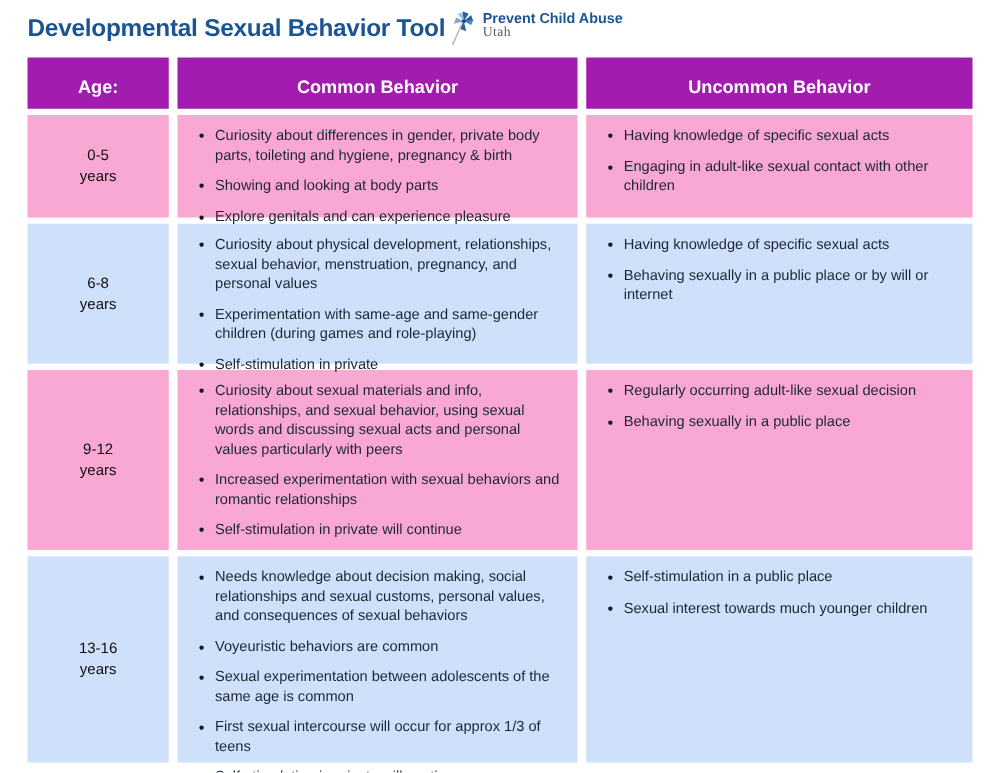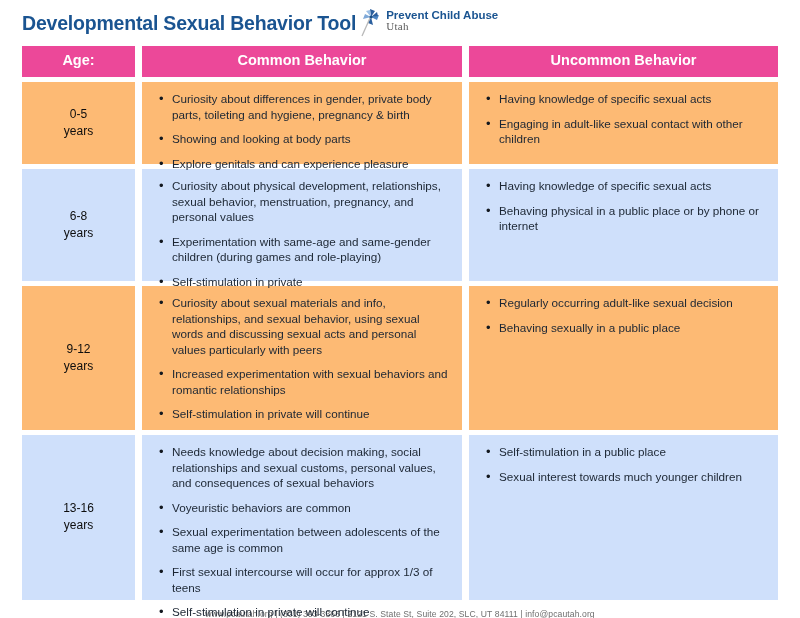--- a/index.html
+++ b/index.html
@@ -85,34 +85,34 @@
   }
   .cell {
     box-sizing: border-box;
   }
   .col-age    { width: 113px; flex: 0 0 113px; }
   .col-common { width: 320px; flex: 0 0 320px; }
   .col-uncommon { flex: 1 1 auto; }
 
   
   .row-head .cell {
-    background: #ec4899;
+    background: #a21caf;
     color: #ffffff;
     font-size: 14.5px;
     font-weight: bold;
     text-align: center;
-    padding: 7px 0 8px;
+    padding: 17px 0 8px;
     line-height: 1.1;
   }
 
   
   .row-body { min-height: 0; }
   .row-body .cell { padding: 9px 0 9px; }
 
-  .shade-dark  .cell { background: #fdba74; }
+  .shade-dark  .cell { background: #f9a8d4; }
   .shade-light .cell { background: #cfe0fb; }
 
   .age-text {
     font-size: 12px;
     font-weight: normal;
     color: #0d0d0d;
     text-align: center;
     line-height: 1.45;
     display: flex;
     flex-direction: column;
@@ -226,21 +226,21 @@
       <div class="cell col-common">
         <ul class="bullets">
           <li>Curiosity about physical development, relationships, sexual behavior, menstruation, pregnancy, and personal values</li>
           <li>Experimentation with same-age and same-gender children (during games and role-playing)</li>
           <li>Self-stimulation in private</li>
         </ul>
       </div>
       <div class="cell col-uncommon">
         <ul class="bullets">
           <li>Having knowledge of specific sexual acts</li>
-          <li>Behaving physical in a public place or by phone or internet</li>
+          <li>Behaving sexually in a public place or by will or internet</li>
         </ul>
       </div>
     </div>
 
     <div class="row row-body row-3 shade-dark">
       <div class="cell col-age">
         <div class="age-text">
           <span>9-12</span>
           <span>years</span>
         </div>

